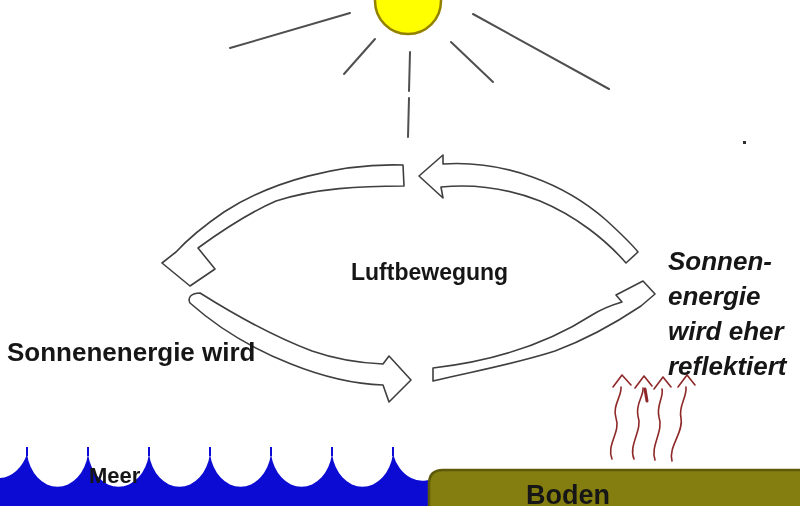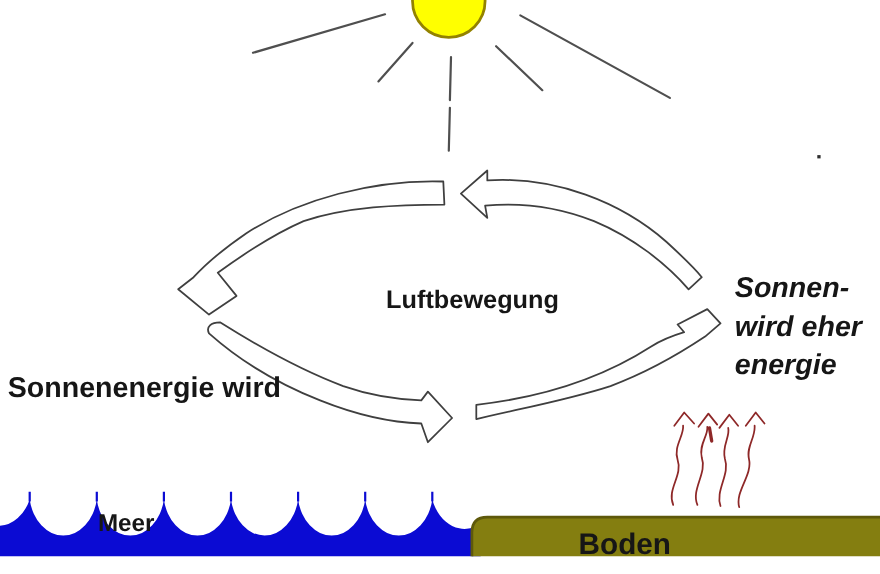--- a/index.html
+++ b/index.html
@@ -89,20 +89,21 @@
   </svg>
 
   <div class="label lbl-luft">Luftbewegung</div>
 
   <div class="label lbl-left">
     <div>Sonnenenergie wird</div>
   </div>
 
   <div class="label lbl-right">
     <div>Sonnen-</div>
+    <div>energie</div>
     <div>wird eher</div>
-    <div>energie</div>
+    <div>reflektiert</div>
   </div>
 
   <div class="label lbl-meer">Meer</div>
 
   <div class="label lbl-boden">Boden</div>
 </div>
 
 </body></html>

